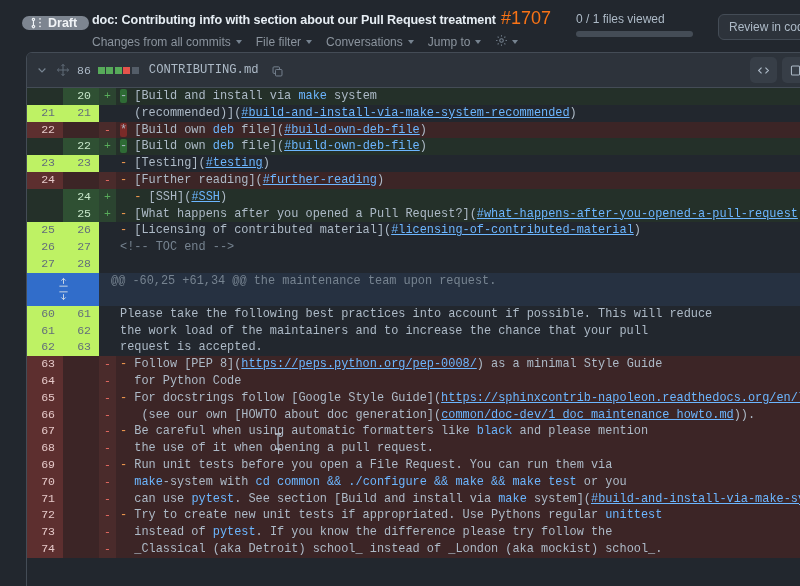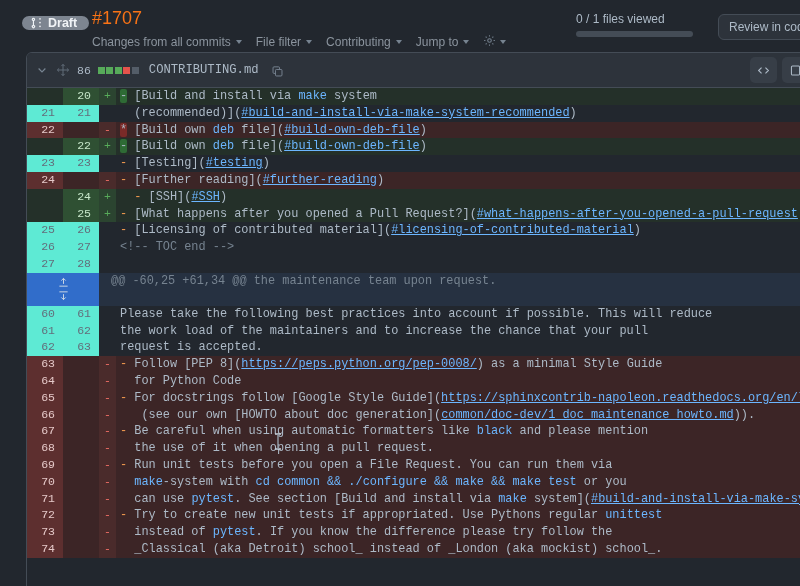--- a/index.html
+++ b/index.html
@@ -127,21 +127,21 @@
     width: 17px; min-width: 17px; text-align: center;
     font-family: "Liberation Mono", monospace; font-size: 11.5px;
     line-height: 16.8px; user-select: none;
   }
   .code {
     font-family: "Liberation Mono", monospace; font-size: 11.9px;
     line-height: 16.8px; color: #adbac7;
     white-space: pre-wrap; word-break: normal;
     padding-left: 4px !important; padding-right: 6px !important;
   }
-  tr.ctx td.ln { background: #5eead4; }
+  tr.ctx td.ln { background: #bef264; }
   tr.ctx td.mark, tr.ctx td.code { background: #22272e; }
 
   tr.del td.ln { background: #5d2f2f; color: #e5c8c8; }
   tr.del td.mark { background: #4a2b2b; color: #f47067; }
   tr.del td.code { background: #3c2526; }
 
   tr.add td.ln { background: #2f5033; color: #c6e6c9; }
   tr.add td.mark { background: #2b4430; color: #57ab5a; }
   tr.add td.code { background: #243029; }
 
@@ -191,33 +191,34 @@
           <circle cx="12" cy="2.5" r="1.1"></circle>
             <circle cx="12" cy="7.5" r="1.1"></circle>
             <circle cx="12" cy="12.5" r="1.1"></circle>
         </svg>
       </span>
       <span>Draft</span>
     </div>
 
     <div class="hdr-main">
       <div class="pr-title-row">
+        <span class="pr-title">doc: Contributing info with section about our Pull Request treatment</span>
         <span class="pr-number">#1707</span>
       </div>
       <div class="subnav">
         <span class="subnav-item">
           <span>Changes from all commits</span>
           <i class="caret"></i>
         </span>
         <span class="subnav-item">
           <span>File filter</span>
           <i class="caret"></i>
         </span>
         <span class="subnav-item">
-          <span>Contributing</span>
+          <span>Conversations</span>
           <i class="caret"></i>
         </span>
         <span class="subnav-item">
           <span>Jump to</span>
           <i class="caret"></i>
         </span>
         <span class="gear-wrap">
           <span>
             <svg width="13" height="13" viewBox="0 0 16 16" fill="none" stroke="#768390" stroke-width="1.3">
               <circle cx="8" cy="8" r="2.2"></circle>

